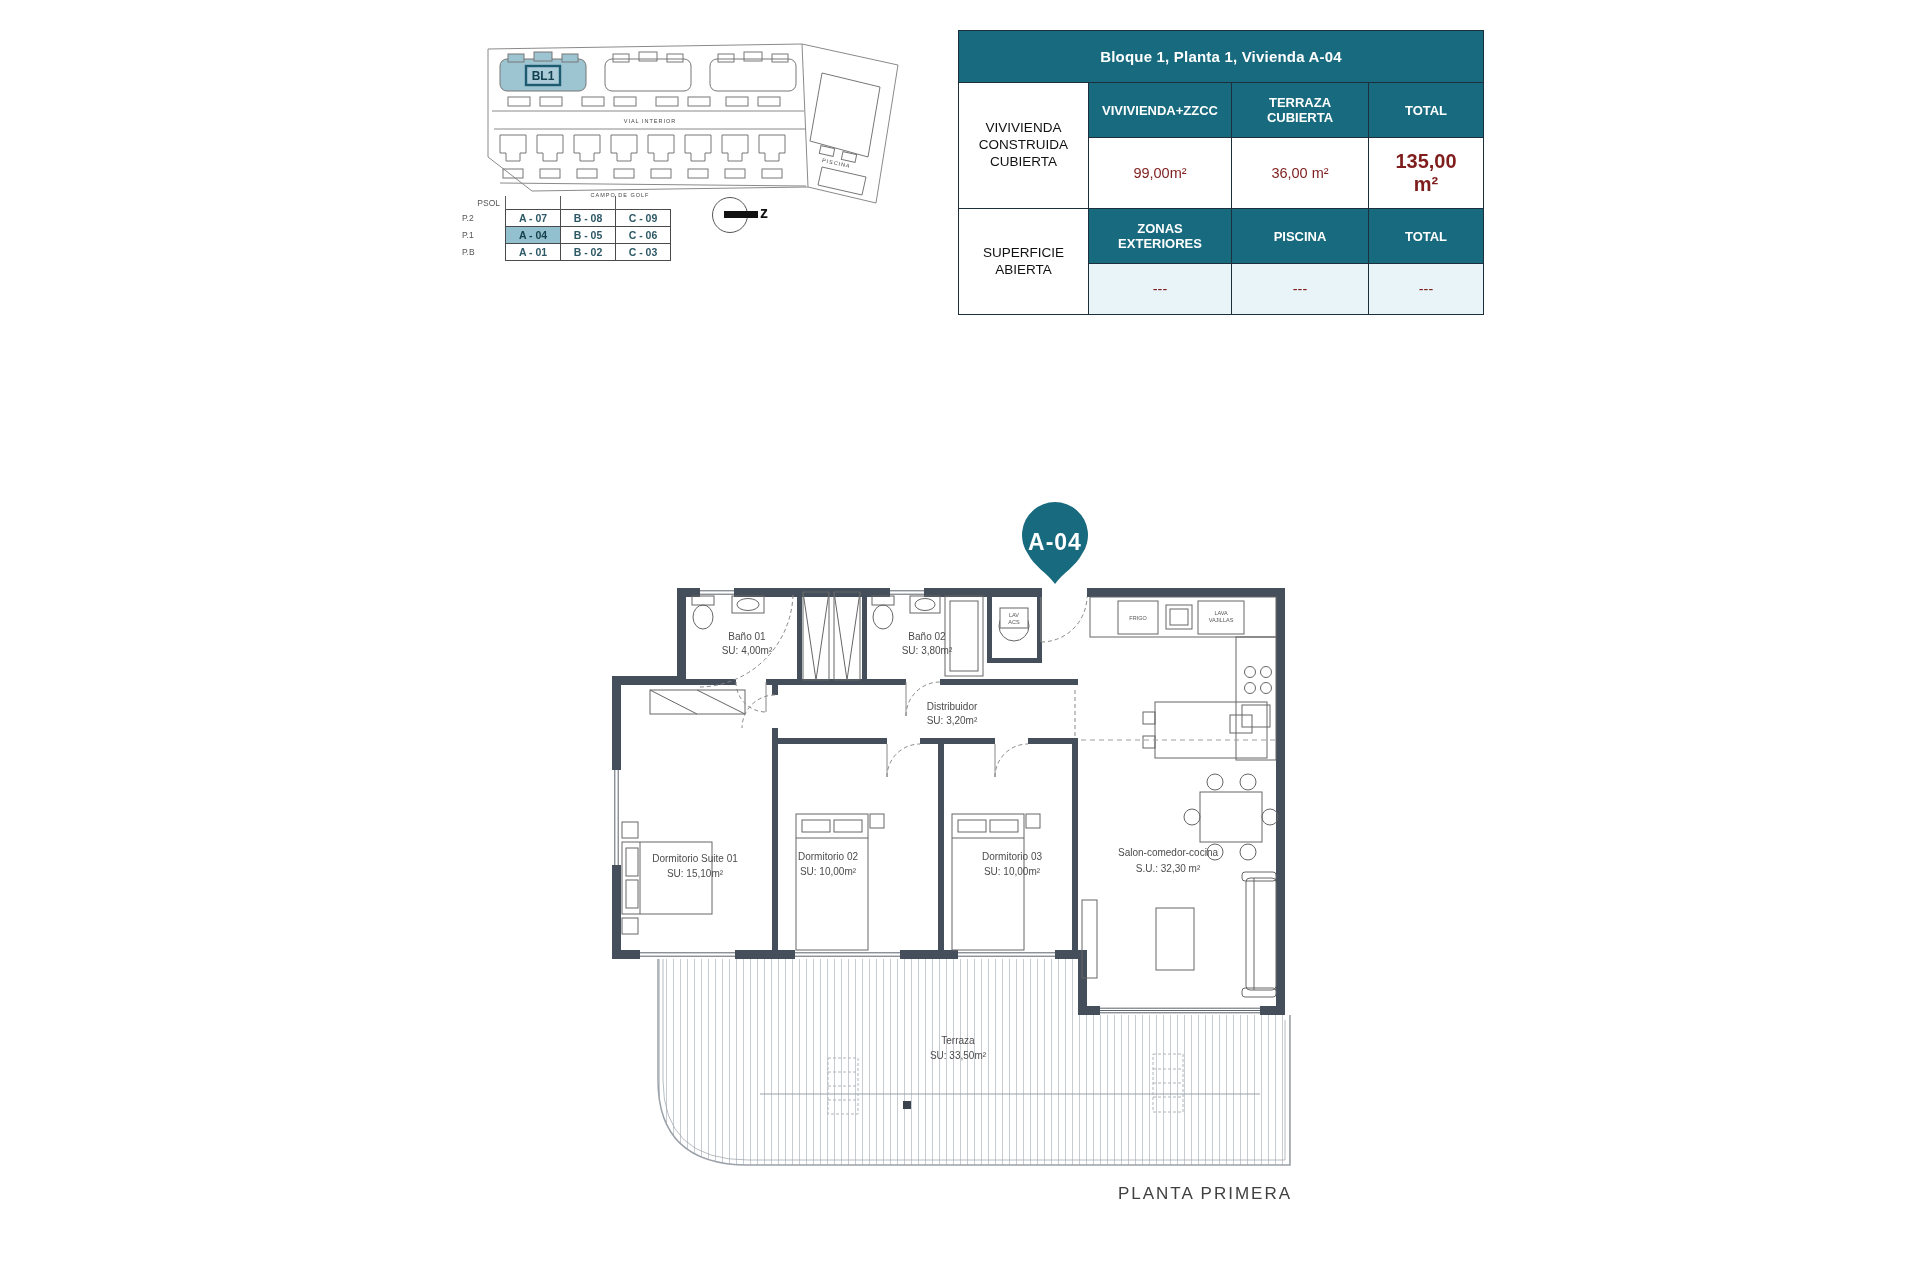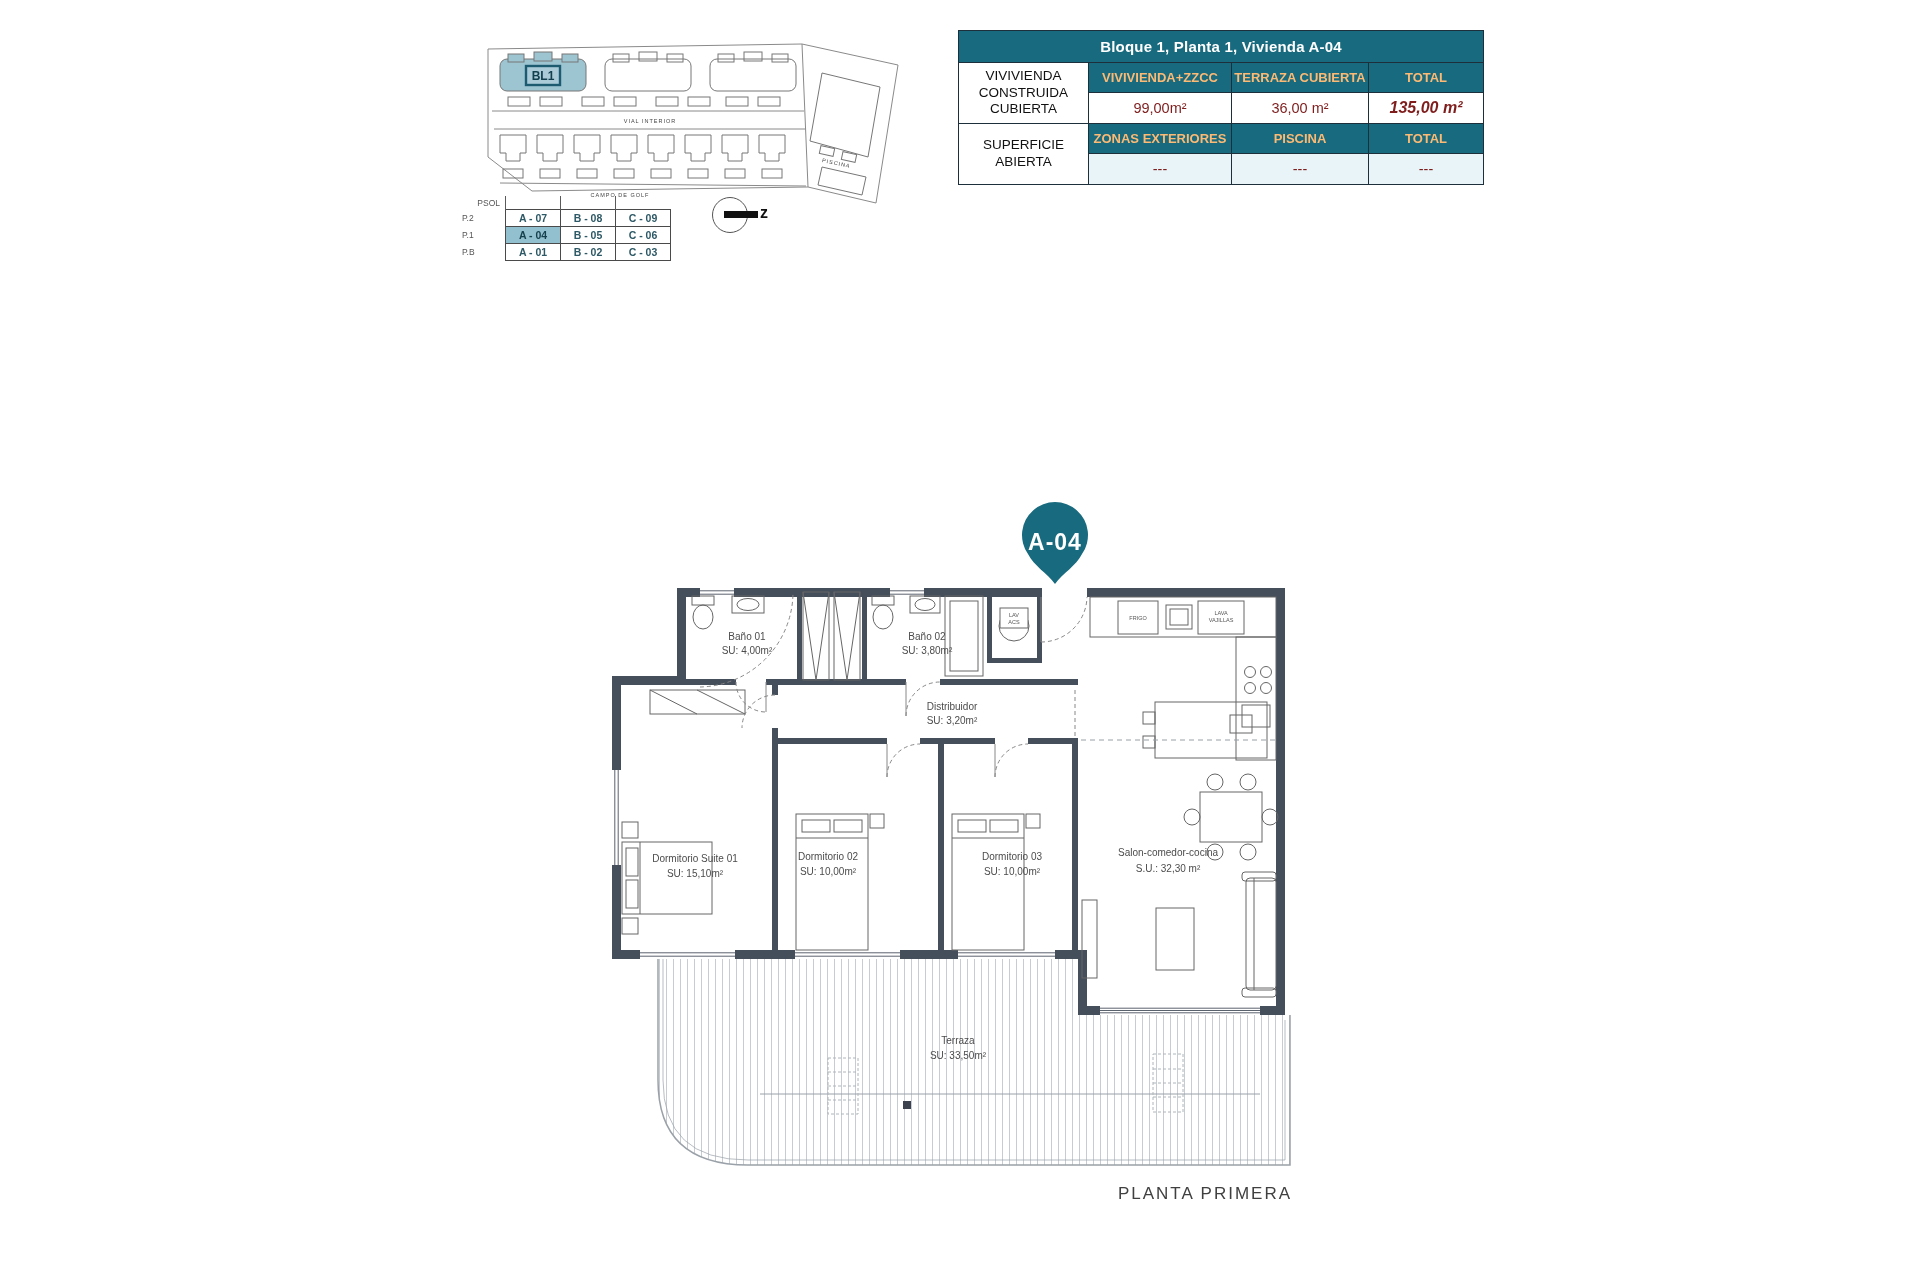--- a/index.html
+++ b/index.html
@@ -1,26 +1,26 @@
 <!DOCTYPE html>
 <html><head>
 <meta charset="utf-8">
 <style>
   html,body{margin:0;padding:0;background:#ffffff;}
   #page{position:relative;width:1920px;height:1280px;background:#fff;overflow:hidden;
         font-family:"Liberation Sans",sans-serif;color:#222;}
 
   
   #area-table{position:absolute;left:958px;top:30px;border-collapse:collapse;table-layout:fixed;}
-  #area-table td{border:1.5px solid #1d2f3a;text-align:center;vertical-align:middle;padding:2px;}
+  #area-table td{border:1.5px solid #1d2f3a;text-align:center;vertical-align:middle;padding:12px;}
   #area-table .title{background:#186a7e;color:#fff;font-weight:bold;font-size:15px;height:27px;letter-spacing:.2px;}
-  #area-table .hdr{background:#186a7e;color:#fdba74;font-weight:bold;font-size:13px;height:25px;}
+  #area-table .hdr{background:#186a7e;color:#ffffff;font-weight:bold;font-size:13px;height:25px;}
   #area-table .lbl{background:#fff;color:#111;font-size:13.5px;line-height:1.25;width:117px;padding:2px 6px;}
   #area-table .val{background:#fff;font-size:14.5px;height:26px;color:#7f1d1d;}
-  #area-table .val.total{font-weight:bold;font-size:16px;font-style:italic;}
+  #area-table .val.total{font-weight:bold;font-size:20px;}
   #area-table .val.tint{background:#e9f4f8;}
   #area-table col.c0{width:117px;} #area-table col.c1{width:143px;}
   #area-table col.c2{width:137px;} #area-table col.c3{width:115px;}
 
   
   #unit-table{position:absolute;left:462px;top:196px;border-collapse:collapse;table-layout:fixed;}
   #unit-table td{padding:0;text-align:center;vertical-align:middle;margin-top:45px;}
   #unit-table .psol{font-size:8.5px;color:#555;text-align:right;padding-right:5px;height:13px;border:none;}
   #unit-table .tick{border-left:1px solid #5a5a5a;height:13px;}
   #unit-table .rowlbl{font-size:8.5px;color:#555;text-align:left;padding-right:5px;border:none;width:38px;}

